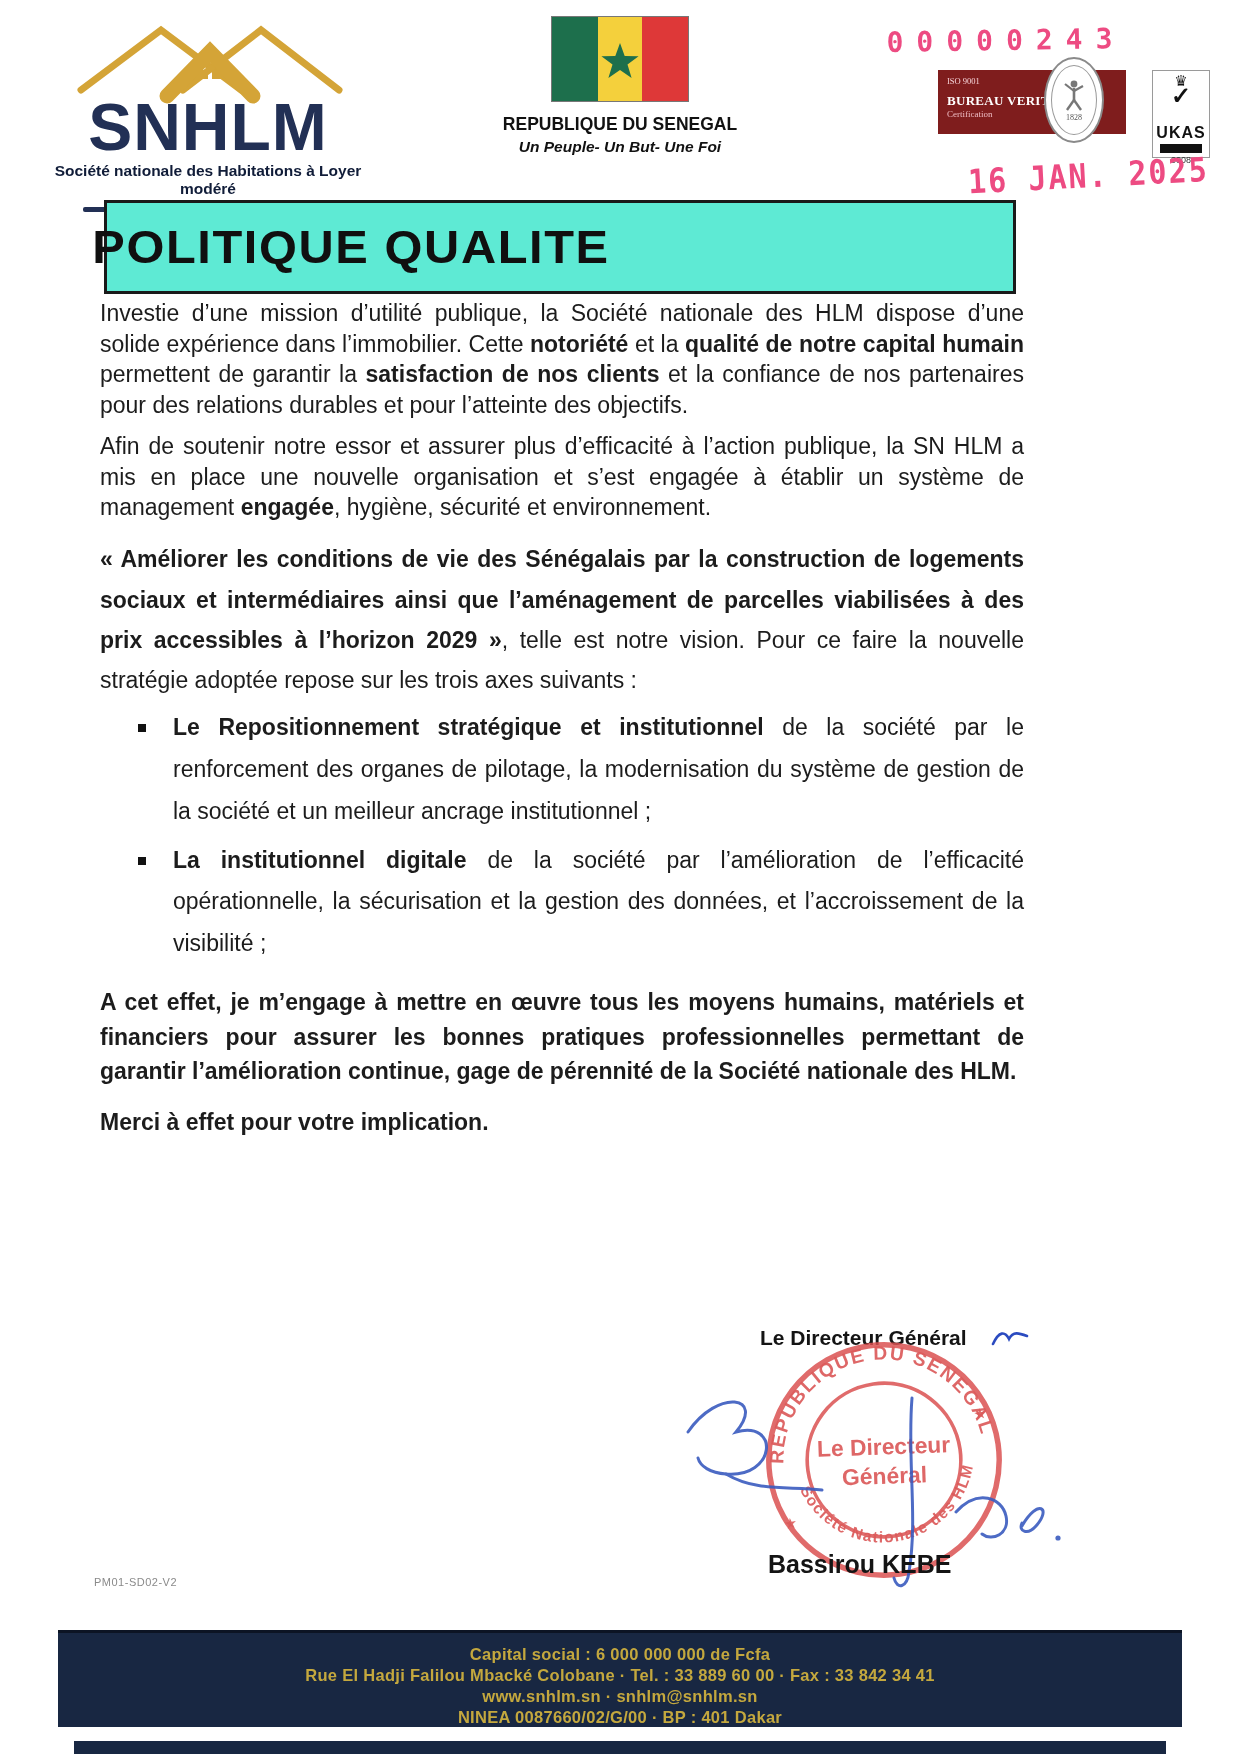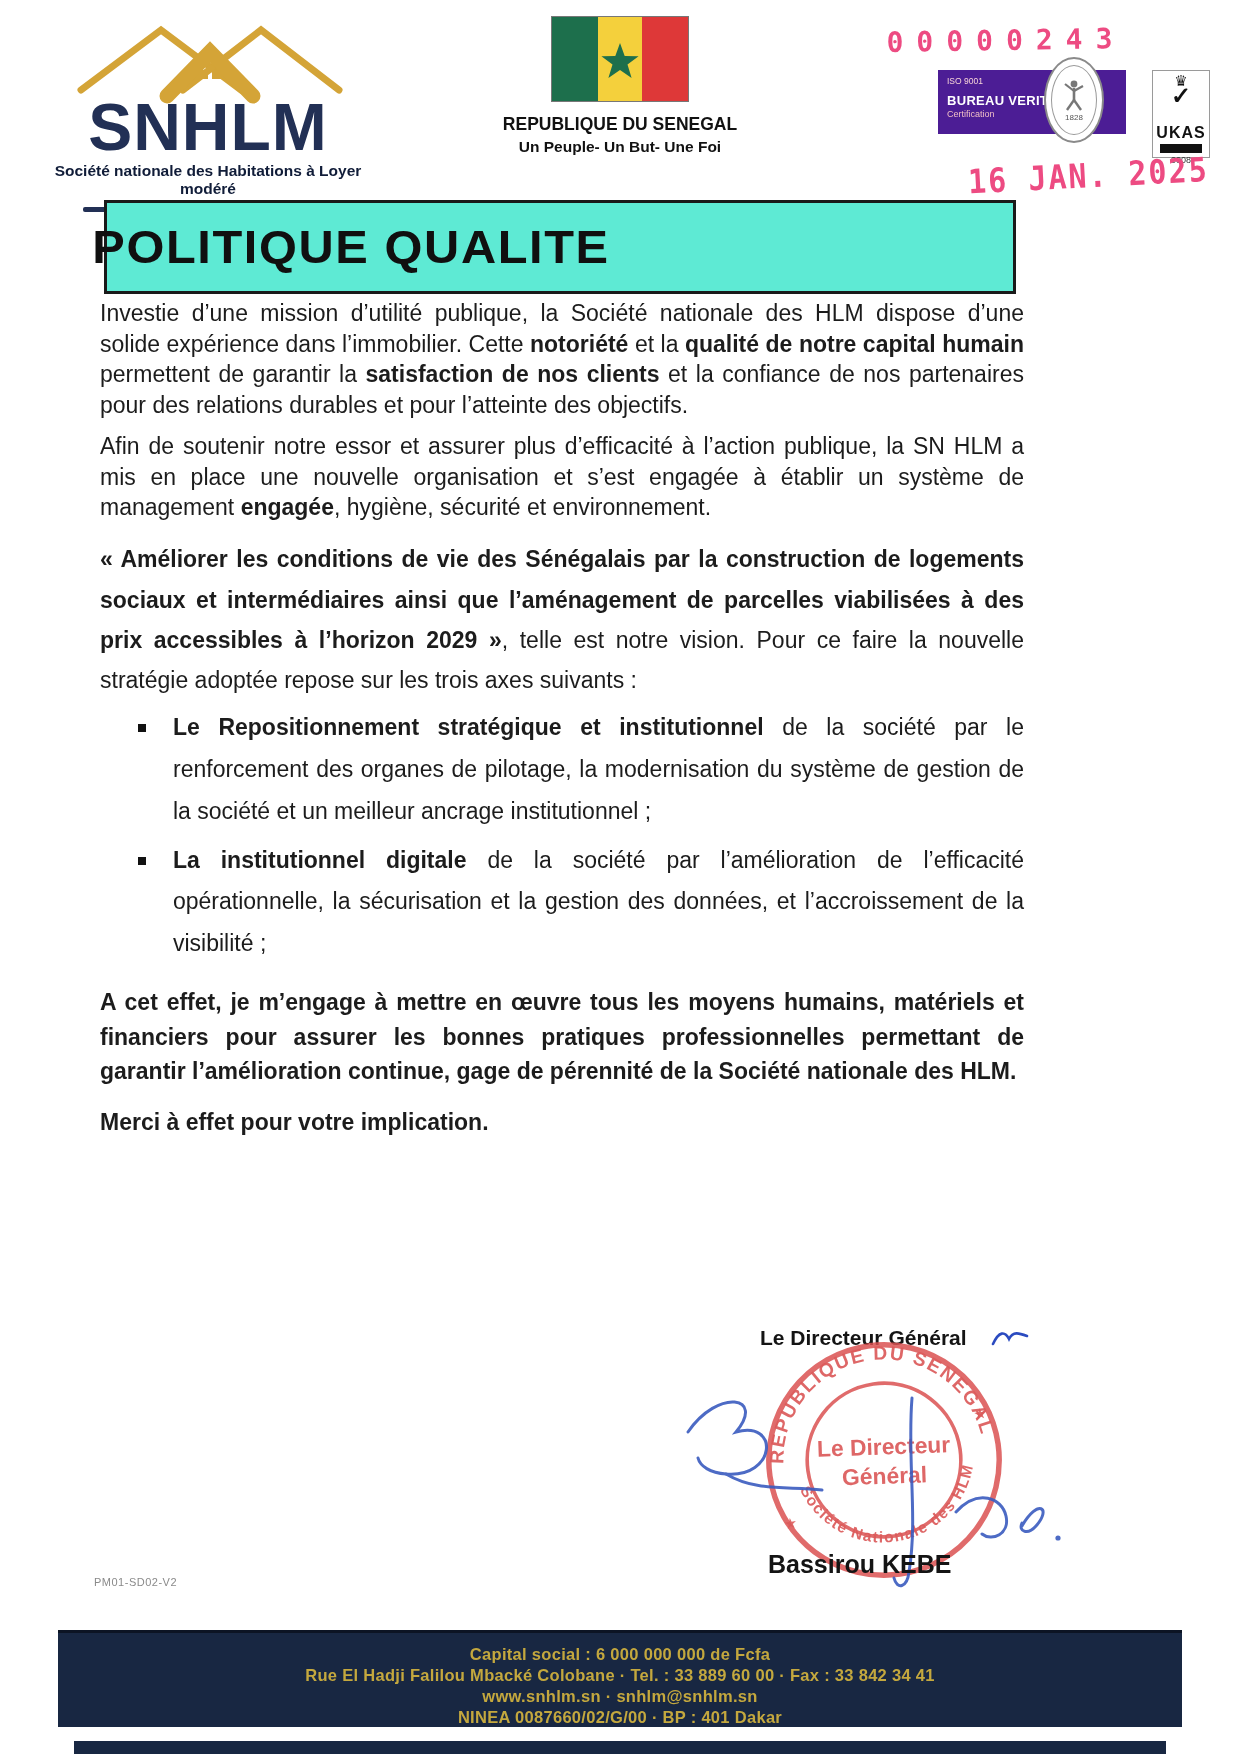--- a/index.html
+++ b/index.html
@@ -15,29 +15,29 @@
   .logo-subtitle { font-size:15.5px; font-weight:bold; color:#101c38; margin-top:2px; }
   .since-row { display:flex; align-items:center; justify-content:center; gap:10px; margin-top:6px; }
   .since-bar { width:78px; height:5px; background:#223055; border-radius:2px; }
   .since-text { font-size:10px; color:#5a6b85; letter-spacing:1px; }
   .logo-band { width:190px; height:11px; background:#223055; border-radius:2px; margin:5px auto 4px; }
   .logo-tagline { font-size:15px; font-weight:bold; color:#111; }
 
   #flag-block { position:absolute; left:468px; top:16px; width:304px; text-align:center; }
   #flag-svg { display:block; margin:0 auto; border:1px solid #777; }
   .republic-title { font-size:17.5px; font-weight:bold; color:#111; margin-top:12px; }
-  .republic-motto { font-size:15.5px; font-weight:bold; color:#111; margin-top:3px; }
+  .republic-motto { font-size:15.5px; font-weight:bold; font-style:italic; color:#111; margin-top:3px; }
 
   #serial-stamp {
     position:absolute; left:856px; top:24px; width:300px; text-align:center;
     font-family:"DejaVu Sans Mono", monospace; font-size:28px; font-weight:bold;
     color:#ed4b82; letter-spacing:13px; transform:rotate(-1deg); white-space:nowrap;
   }
   #certs { position:absolute; left:938px; top:70px; display:flex; align-items:flex-start; }
-  .bv-box { position:relative; width:188px; height:64px; background:#4c1d95; }
+  .bv-box { position:relative; width:188px; height:64px; background:#7f1d1d;font-family:Liberation Serif, serif; }
   .bv-iso { position:absolute; left:9px; top:6px; font-size:8.5px; color:#f6d3d8; }
   .bv-name { position:absolute; left:9px; top:23px; font-size:13px; font-weight:bold; color:#ffffff; letter-spacing:.3px; }
   .bv-cert { position:absolute; left:9px; top:39px; font-size:9px; color:#f0bfc6; }
   .bv-seal {
     position:absolute; right:22px; top:-13px; width:60px; height:86px; background:#fff;
     border:2px solid #8a8a8a; border-radius:50%; box-sizing:border-box;
     display:flex; flex-direction:column; align-items:center; justify-content:center;
   }
   .bv-seal-inner { width:44px; height:68px; border:1px solid #9a9a9a; border-radius:50%;
     display:flex; flex-direction:column; align-items:center; justify-content:center; }

